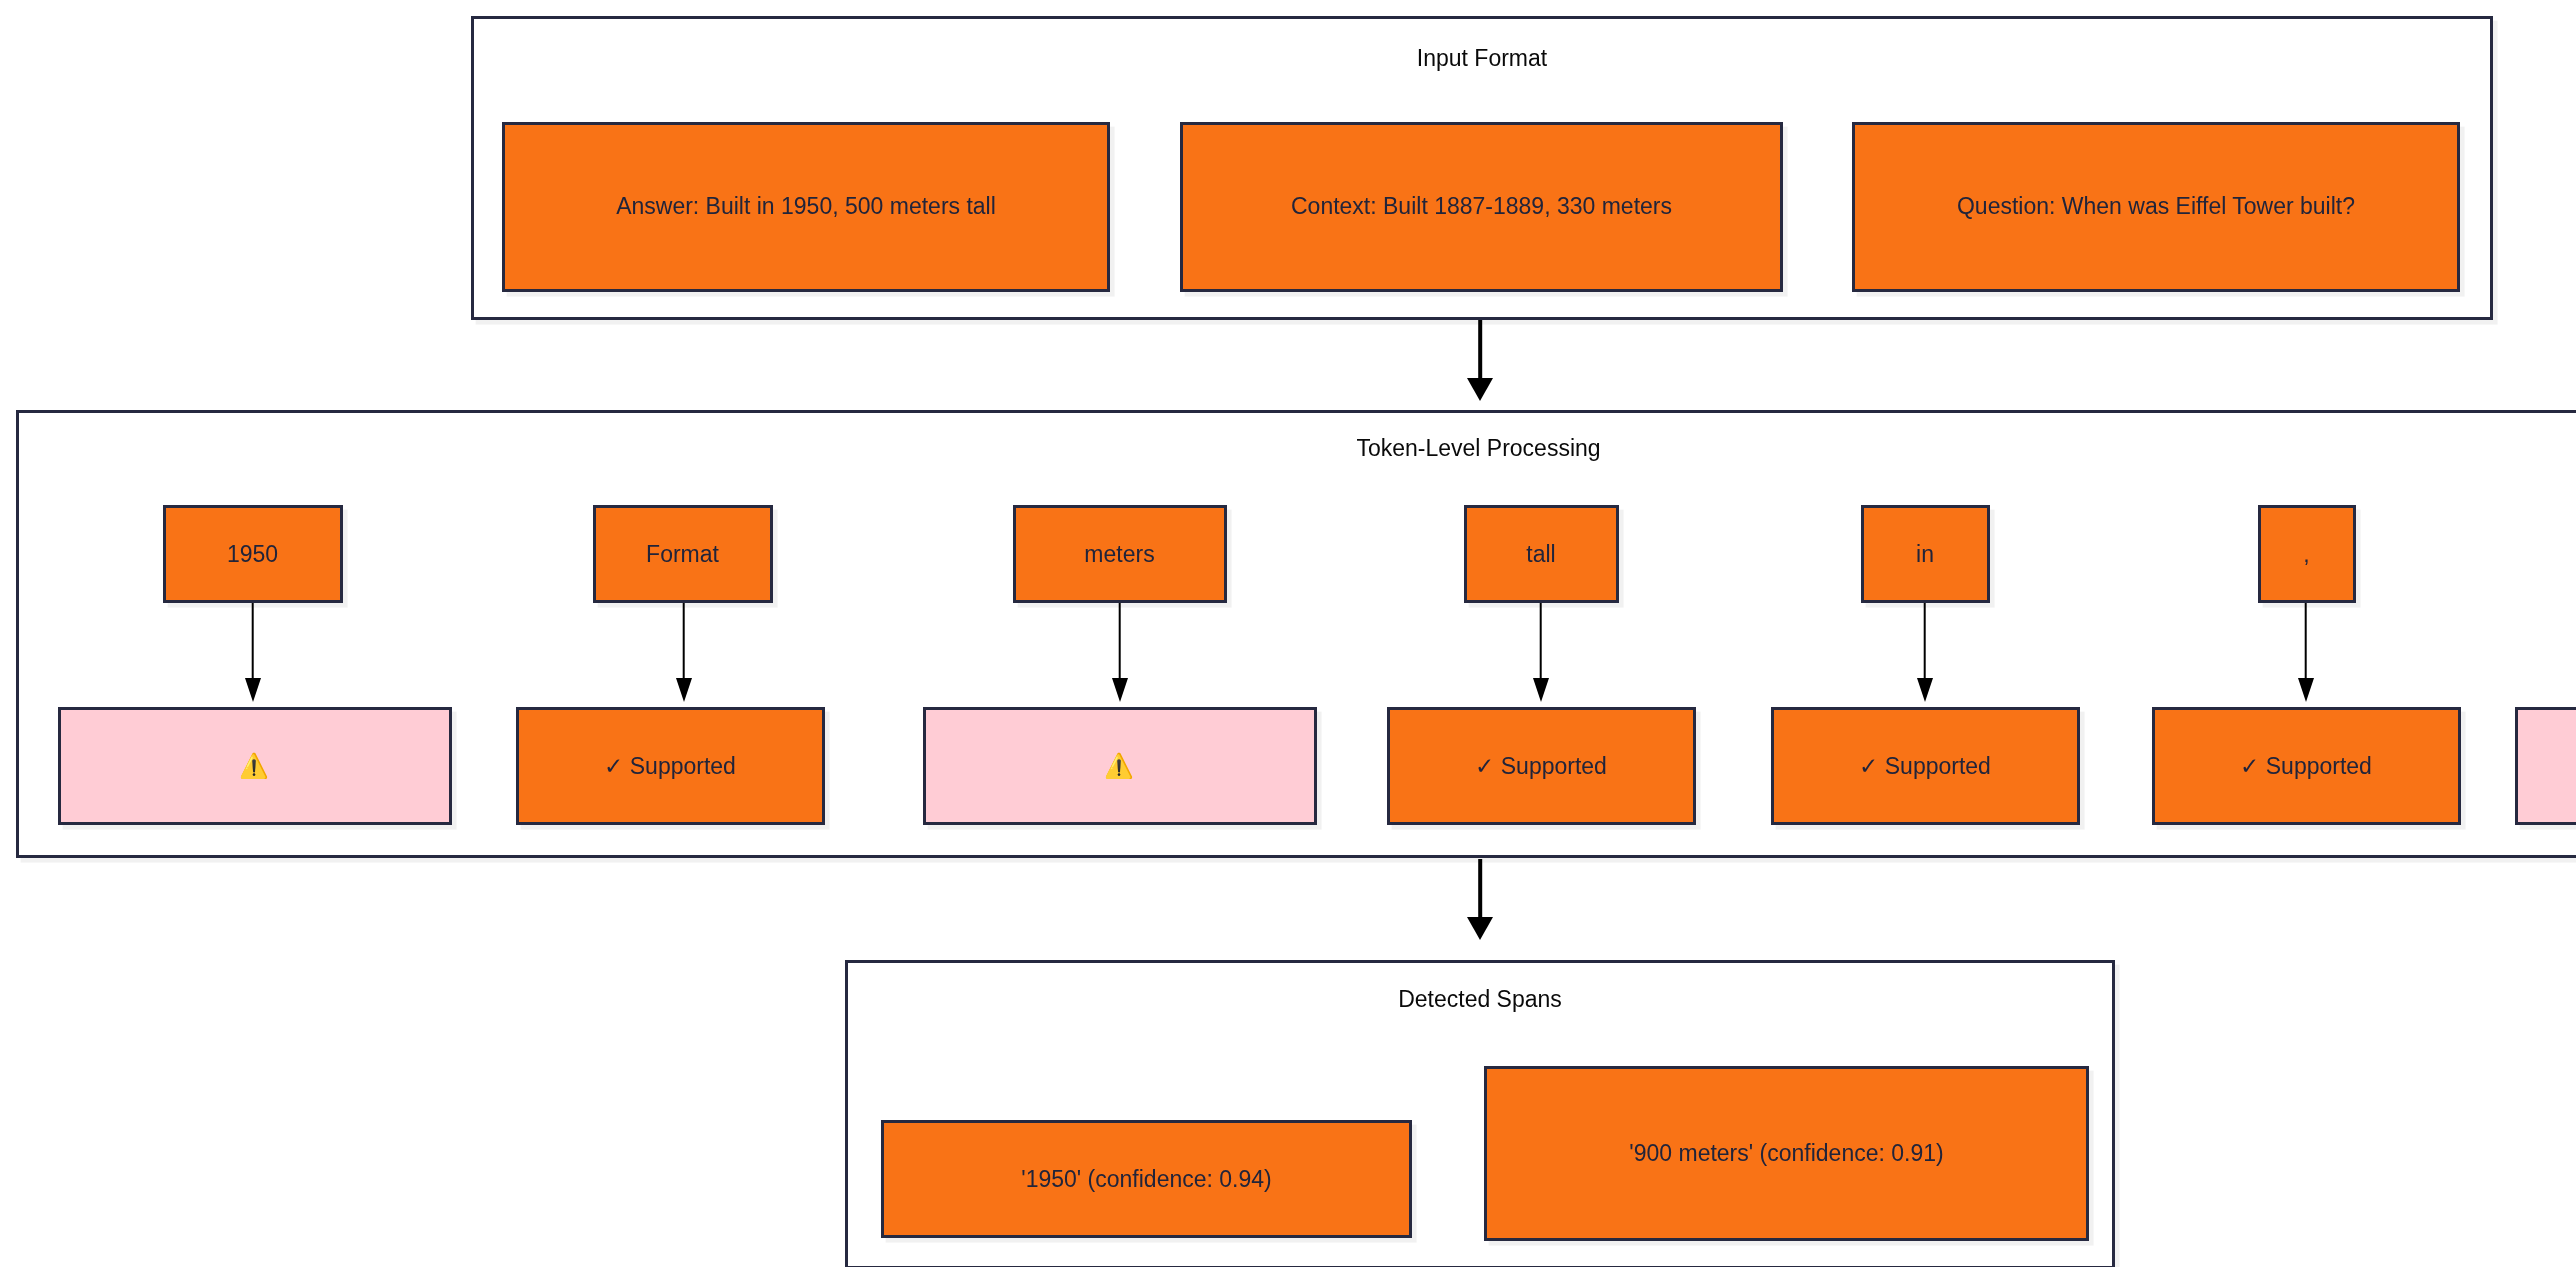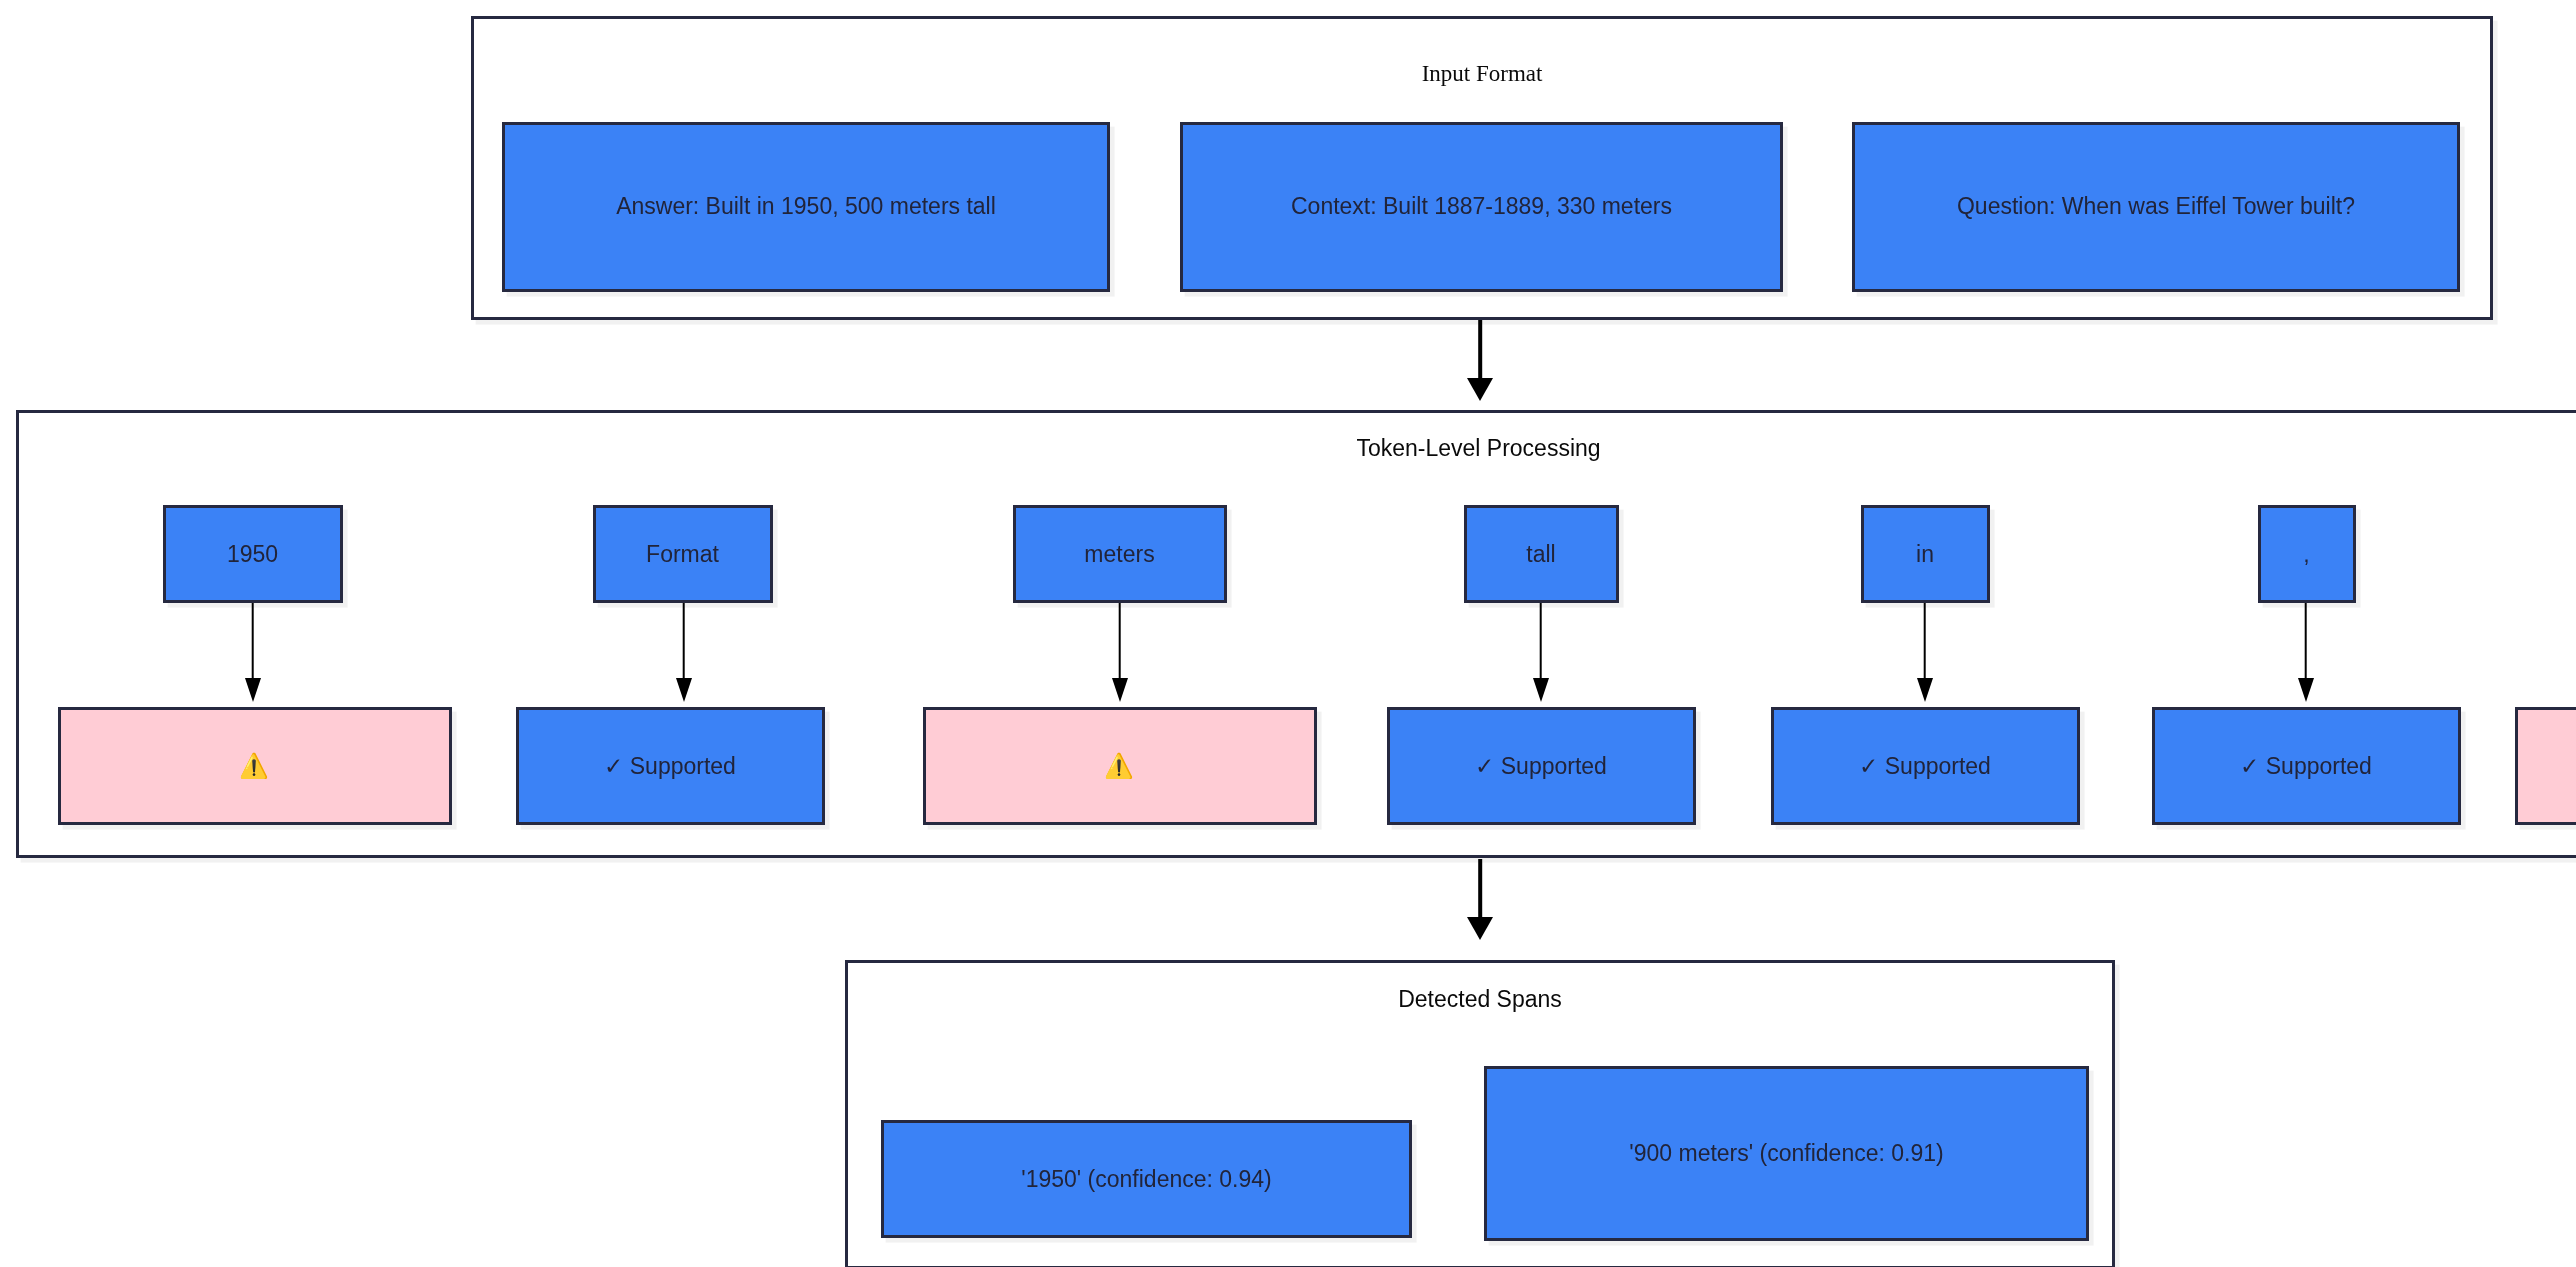--- a/index.html
+++ b/index.html
@@ -36,21 +36,21 @@
     text-align: center;
     font-size: 23px;
     line-height: 1.15;
     color: #0a0a0a;
     white-space: nowrap;
   }
 
   .node {
     position: absolute;
     box-sizing: border-box;
-    background: #3b82f6;
+    background: #f97316;
     border: 3.6px solid #262940;
     box-shadow: 4.6px 4.6px 0 0 rgba(0,0,0,0.055);
     display: flex;
     align-items: center;
     justify-content: center;
     text-align: center;
     font-size: 23px;
     line-height: 1.5;
     color: #21243a;
     padding: 3.1px 9.3px;
@@ -100,21 +100,21 @@
     border-right-width: 8.8px;
     border-top-width: 24px;
   }
 </style>
 </head>
 <body>
 
 <div class="stage">
 
   <div class="group-box" style="left:471px; top:15.5px; width:2022px; height:304px;">
-    <div class="group-title" style="top:42px;font-family:Liberation Serif, serif;">Input Format</div>
+    <div class="group-title" style="top:26px;">Input Format</div>
 
     <div class="node" style="left:28px; top:103px; width:608px; height:170px;">
       <span class="node-text">Answer: Built in 1950, 500 meters tall</span>
     </div>
 
     <div class="node" style="left:706px; top:103px; width:603px; height:170px;">
       <span class="node-text">Context: Built 1887-1889, 330 meters</span>
     </div>
 
     <div class="node" style="left:1378px; top:103px; width:608px; height:170px;">

